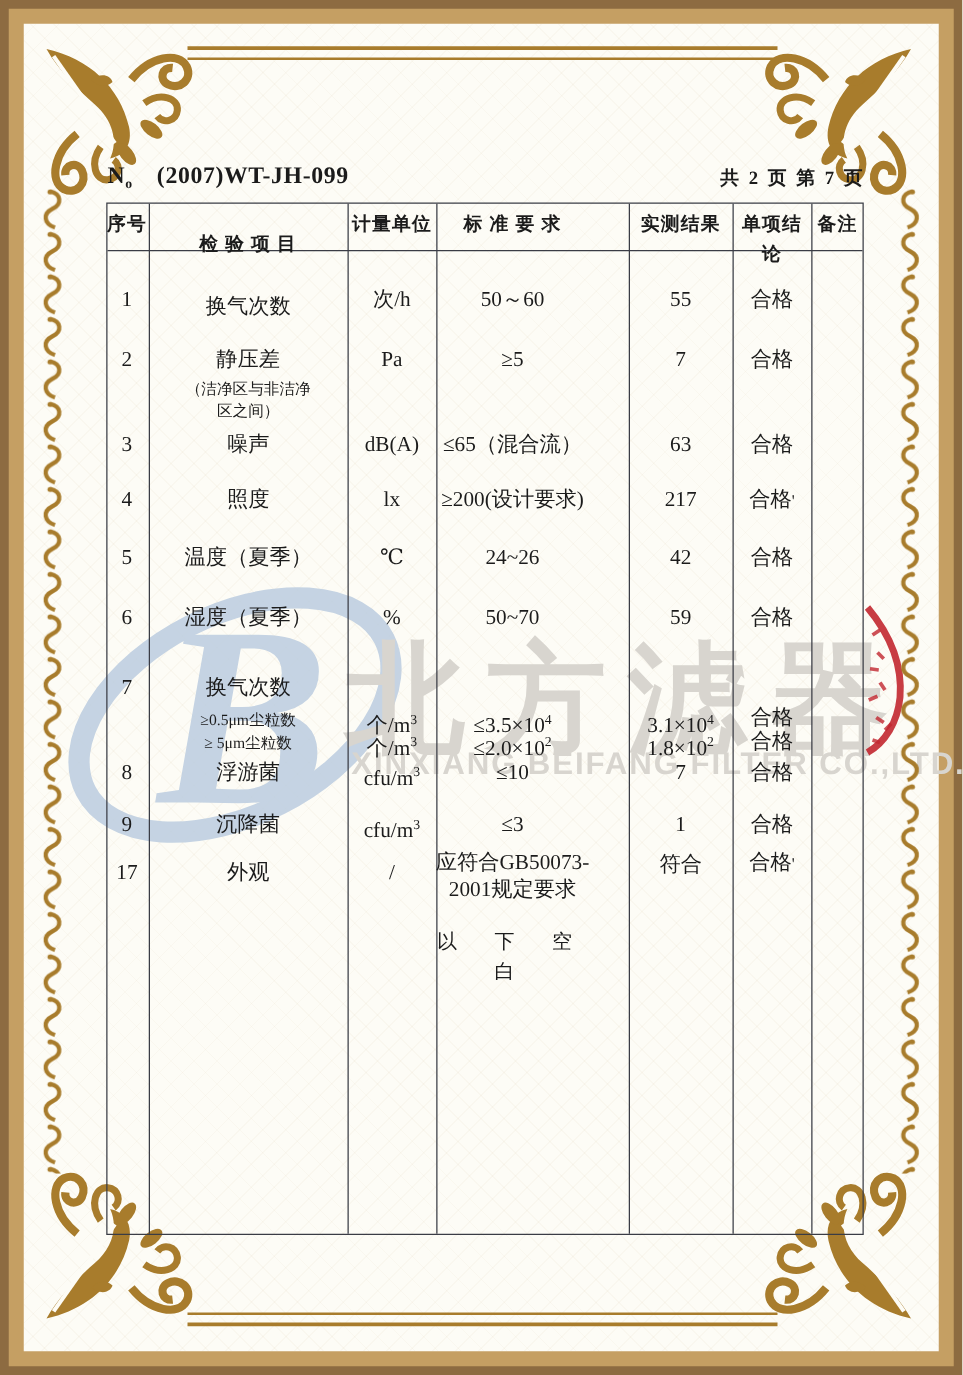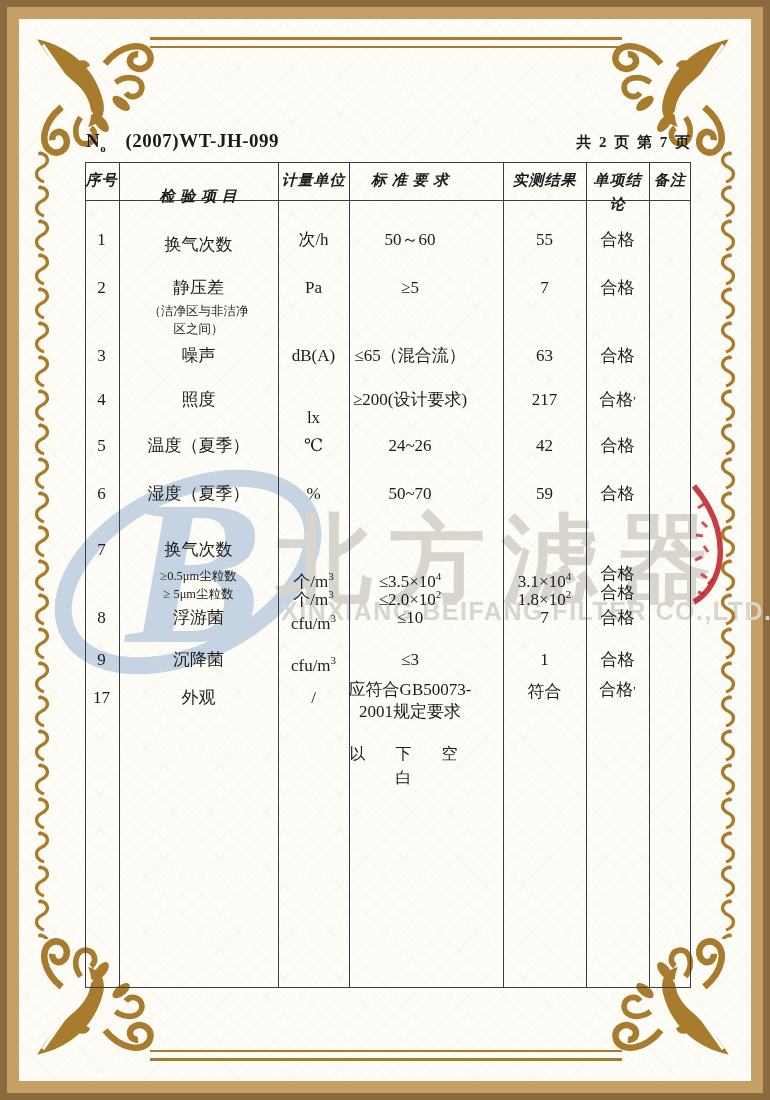--- a/index.html
+++ b/index.html
@@ -27,21 +27,21 @@
   .report-no sub{font-size:11px;}
   .page-info{position:absolute;left:480px;width:212px;top:133px;text-align:right;
              font-size:15px;font-weight:bold;letter-spacing:2px;}
   
   .tbl{position:absolute;left:85px;top:162px;width:604px;height:824px;
        border:1.5px solid var(--line,#34363f);}
   .vline{position:absolute;top:0;bottom:0;width:1.4px;background:var(--line,#34363f);}
   .hline{position:absolute;left:0;right:0;height:1.4px;background:var(--line,#34363f);}
   
   .cell{position:absolute;height:24px;line-height:24px;font-size:17px;text-align:center;}
-  .hc{font-weight:bold;font-size:15px;letter-spacing:1px;font-style:italic;}
+  .hc{font-weight:bold;font-size:15px;letter-spacing:1px;}
   .sub{height:18px;line-height:18px;font-size:12.5px;}
   .c0{left:85px;width:33px;}
   .c1{left:120px;width:157px;}
   .c2{left:279px;width:69px;}
   .c3{left:334px;width:152px;}
   .c4{left:504px;width:81px;}
   .c5{left:587px;width:61px;}
   .c6{left:650px;width:40px;}
   sup{font-size:11px;}
   .mark{font-size:13px;}
@@ -169,21 +169,21 @@
 
 <div class="cell c0" style="top:344px">3</div>
 <div class="cell c1" style="top:344px">噪声</div>
 <div class="cell c2" style="top:344px"><span>dB(A)</span></div>
 <div class="cell c3" style="top:344px"><span>≤65（混合流）</span></div>
 <div class="cell c4" style="top:344px"><span>63</span></div>
 <div class="cell c5" style="top:344px">合格</div>
 
 <div class="cell c0" style="top:388px">4</div>
 <div class="cell c1" style="top:388px">照度</div>
-<div class="cell c2" style="top:406px"><span>lx</span></div>
+<div class="cell c2" style="top:388px"><span>lx</span></div>
 <div class="cell c3" style="top:388px"><span>≥200(设计要求)</span></div>
 <div class="cell c4" style="top:388px"><span>217</span></div>
 <div class="cell c5" style="top:388px"><span>合格</span><span class="mark">'</span></div>
 
 <div class="cell c0" style="top:434px">5</div>
 <div class="cell c1" style="top:434px">温度（夏季）</div>
 <div class="cell c2" style="top:434px"><span>℃</span></div>
 <div class="cell c3" style="top:434px"><span>24~26</span></div>
 <div class="cell c4" style="top:434px"><span>42</span></div>
 <div class="cell c5" style="top:434px">合格</div>

